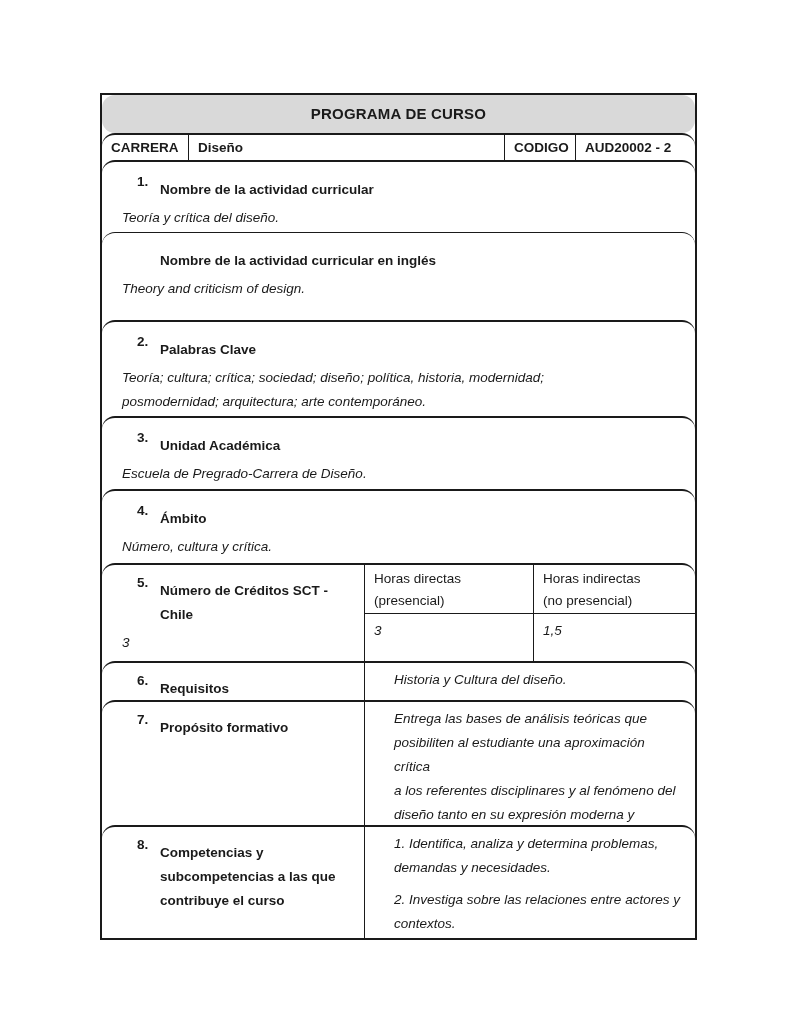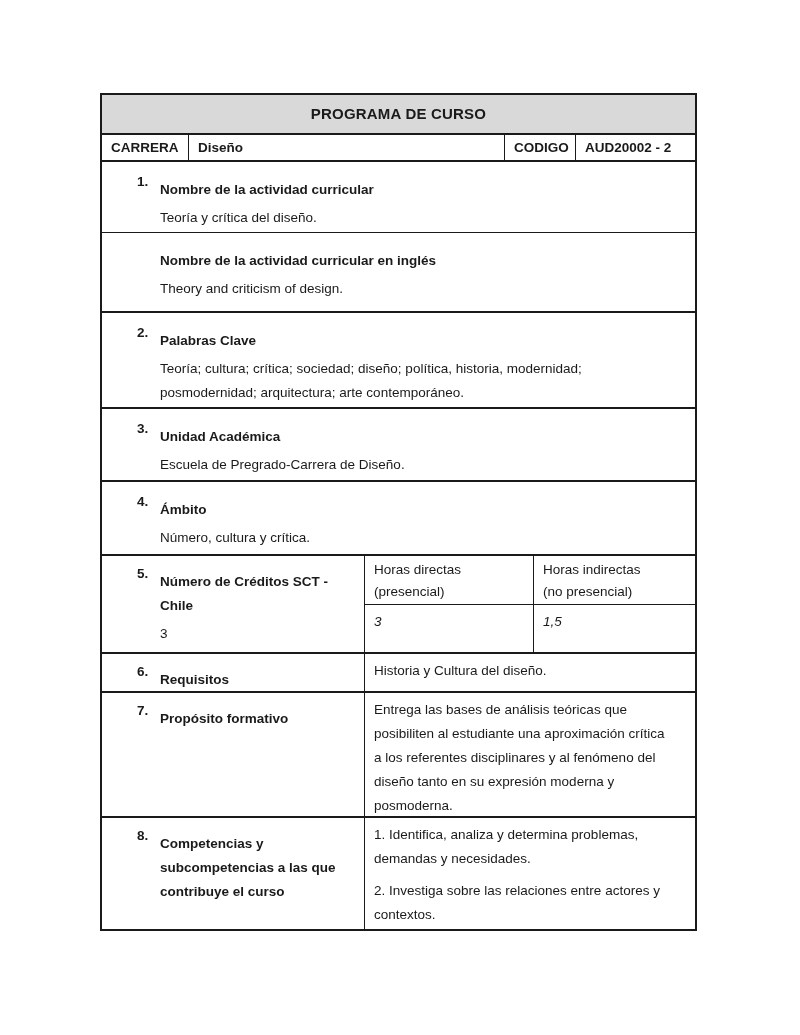--- a/index.html
+++ b/index.html
@@ -13,21 +13,21 @@
     width:800px;height:1035px;position:relative;
     background:var(--page-bg);color:var(--text);
     font-family:"Liberation Sans","DejaVu Sans",sans-serif;
   }
   .tbl{
     position:absolute;left:100px;top:93px;width:597px;
     border:2px solid var(--border);box-sizing:border-box;
   }
   .row{
     box-sizing:border-box;border-top:2px solid var(--border);
-    font-size:13.5px;line-height:24px;overflow:hidden;
+    font-size:13.5px;line-height:24px;overflow:hidden;border-radius:13px;
   }
   .row.sub{border-top-width:1px;}
   
   .title-row{
     height:38px;border-top:none;background:var(--header-bg);
     display:flex;align-items:center;justify-content:center;
     font-weight:bold;font-size:15px;letter-spacing:.2px;
   }
   
   .carrera-row{height:27px;display:grid;grid-template-columns:86px 316px 71px 1fr;}
@@ -35,23 +35,23 @@
     display:flex;align-items:center;font-weight:bold;
     padding-left:9px;box-sizing:border-box;
   }
   .carrera-row .cell + .cell{border-left:1.5px solid var(--border);}
   
   .sec{padding-top:8px;}
   .num-para{display:flex;padding-left:35px;}
   .num{width:23px;flex:none;font-weight:bold;}
   .lbl{font-weight:bold;white-space:pre-line;margin-top:8px;}
   .ind{padding-left:58px;}
-  .val{white-space:pre-line;margin-top:4px;}
+  .val{font-style:italic;white-space:pre-line;margin-top:4px;padding-left:20px;}
   
-  .r1{height:72px;} .r1en{height:79px;} .r2{height:96px;} .r3{height:73px;}
+  .r1{height:72px;} .r1en{height:88px;} .r2{height:96px;} .r3{height:73px;}
   .r4{height:74px;} .r5{height:98px;} .r6{height:39px;} .r7{height:125px;}
   .r8{height:113px;}
   
   .split{display:grid;grid-template-columns:262px 1fr;padding-top:0;}
   .split .left{padding-top:6px;box-sizing:border-box;}
   .split .right{
     border-left:1.5px solid var(--border);
     padding:5px 12px 0 9px;box-sizing:border-box;
   }
   .split .right .val{margin-top:0;}

